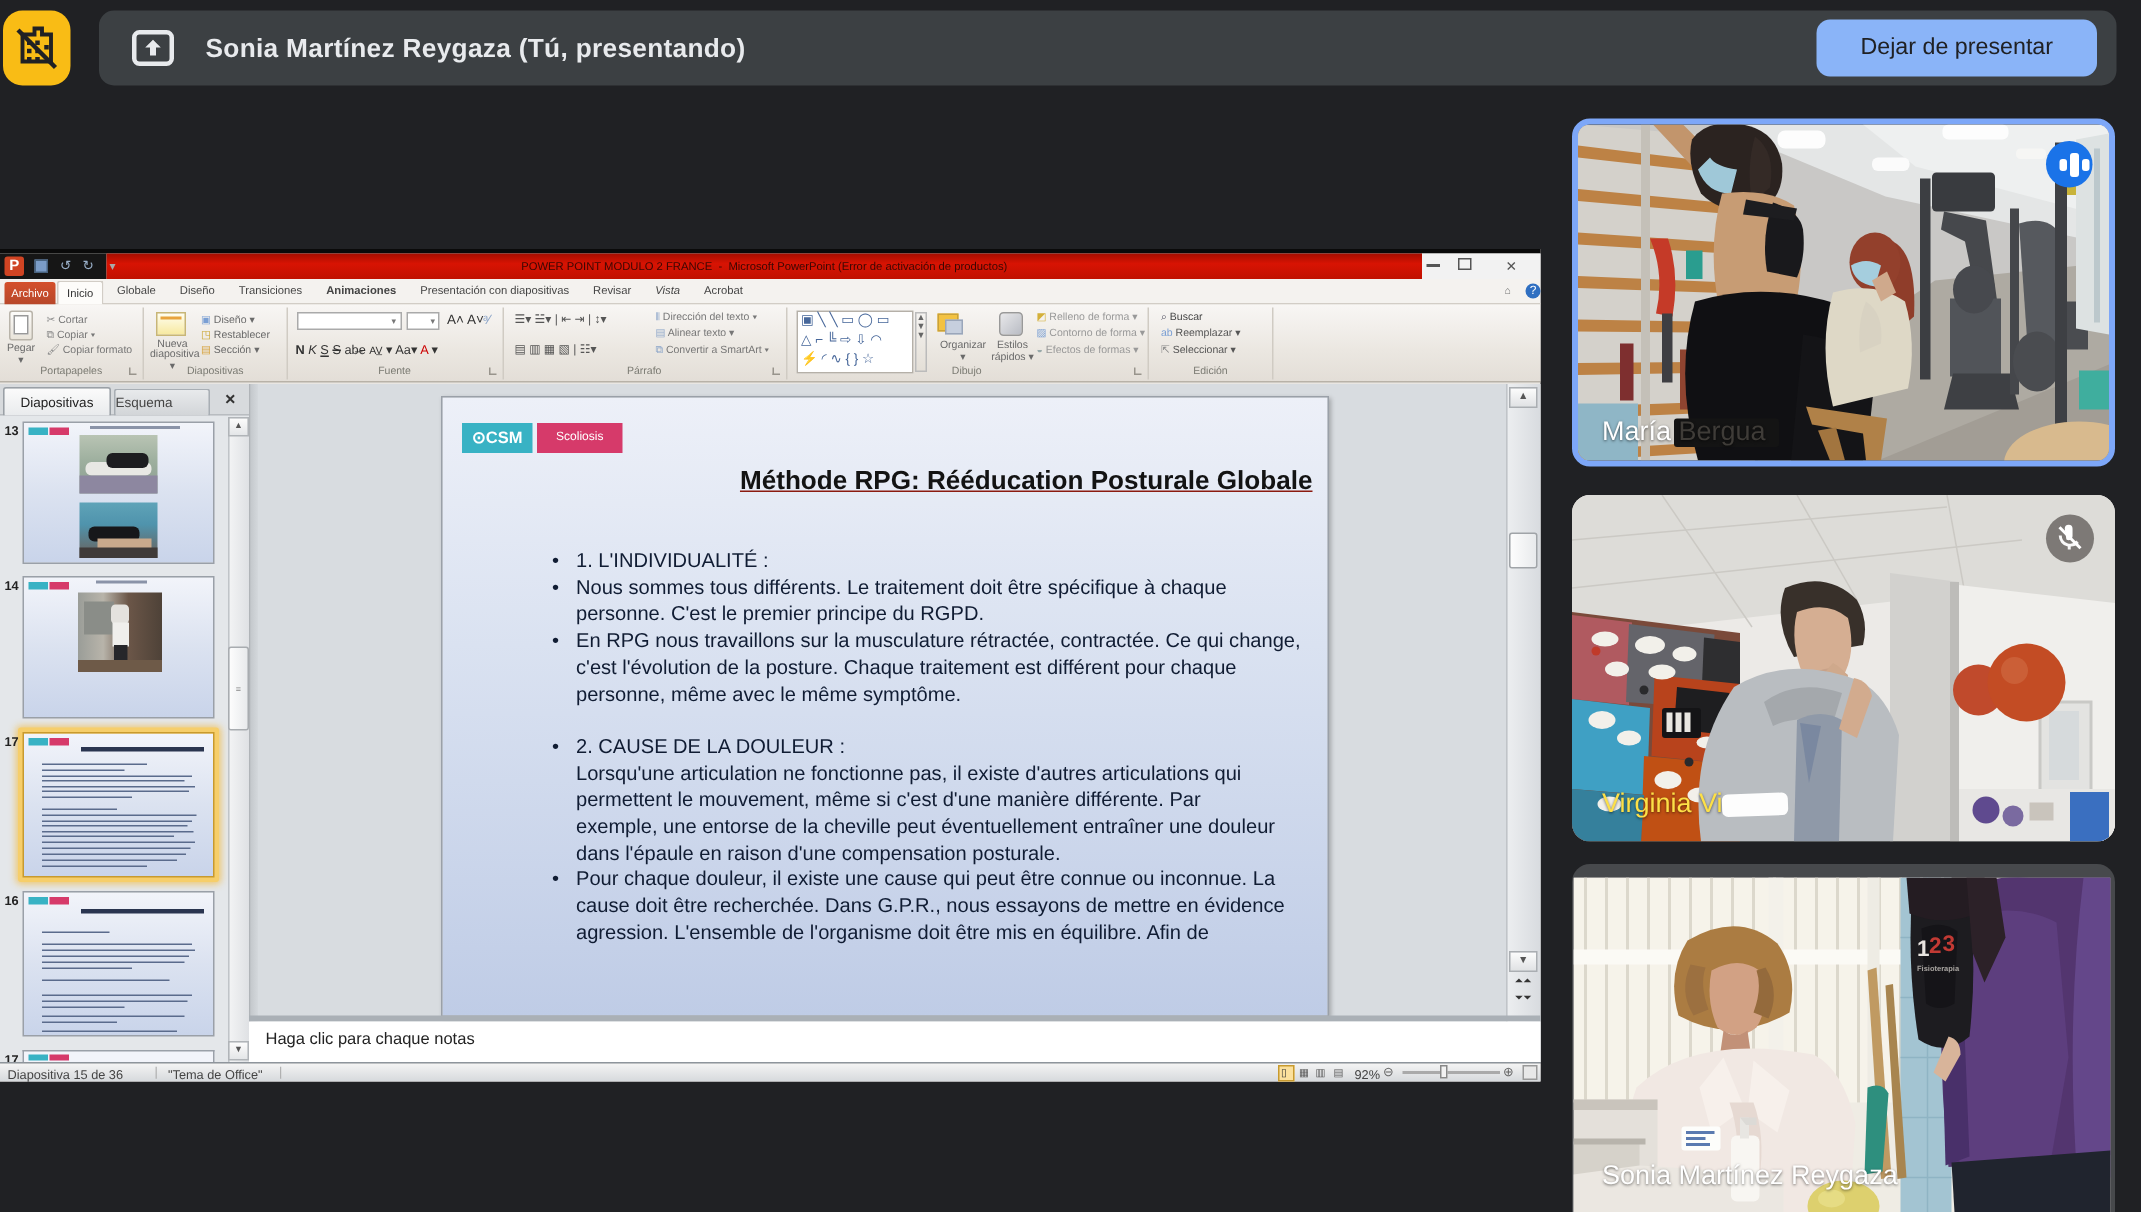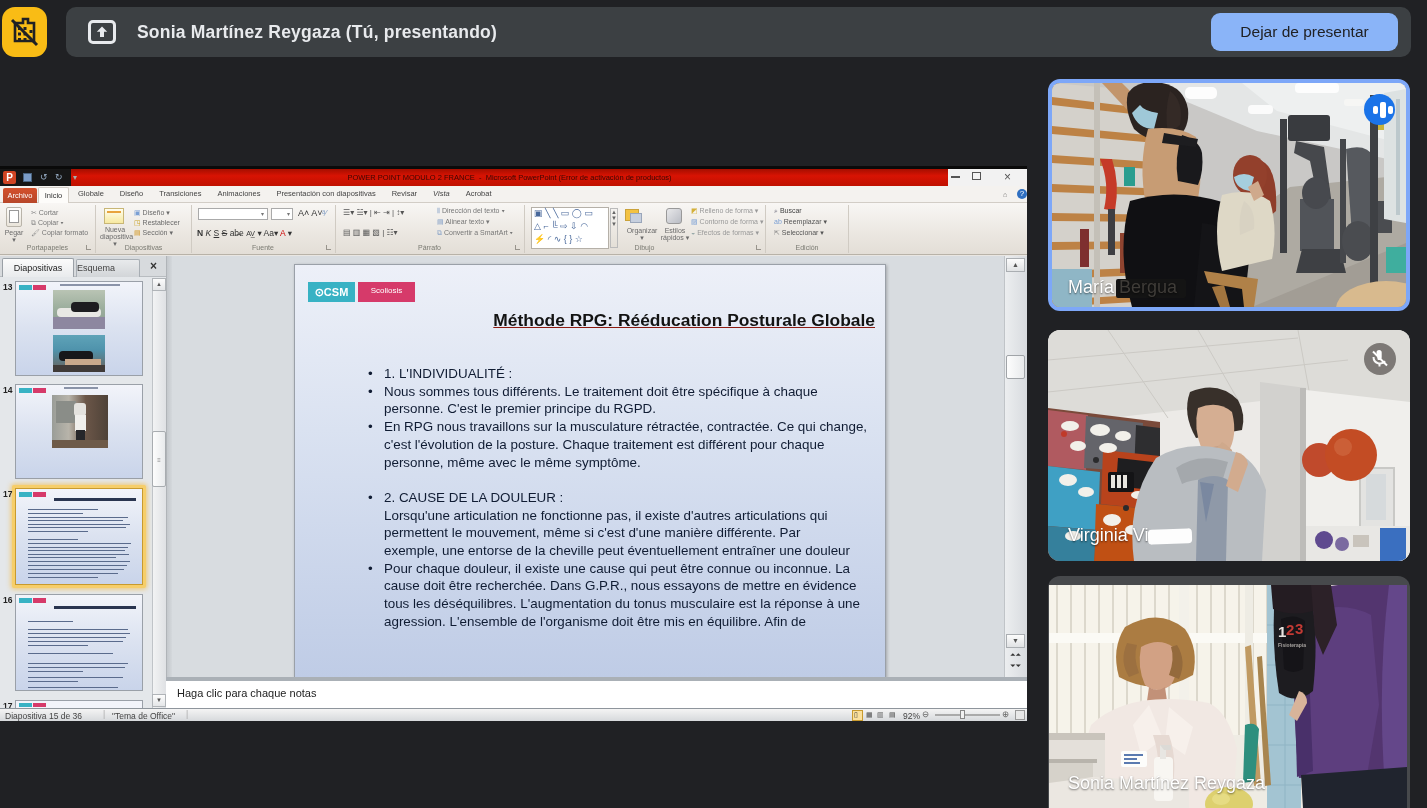--- a/index.html
+++ b/index.html
@@ -52,21 +52,21 @@
   <div class="abs" style="left:3px;top:5px;width:13px;height:13px;background:#d04423;border-radius:2px;color:#fff;font-size:10px;font-weight:bold;text-align:center;line-height:13px;">P</div>
   <div class="abs" style="left:23px;top:7px;width:9px;height:9px;background:#7b9cc7;border:1px solid #49637f;"></div>
   <div class="abs" style="left:40px;top:6px;color:#9ab0c9;font-size:9px;">↺</div>
   <div class="abs" style="left:55px;top:6px;color:#9ab0c9;font-size:9px;">↻</div>
   <div class="abs" style="left:73px;top:7px;color:#aaa;font-size:8px;">▾</div>
 
   <div class="abs" style="left:0;top:20px;width:1027px;height:17px;background:#f4f2ef;border-bottom:1px solid #d2cdc6;"></div>
   <div class="abs" style="left:3px;top:22px;width:34px;height:15px;background:linear-gradient(#d4502c,#b7472a);border-radius:2px 2px 0 0;color:#fff;font-size:7.5px;text-align:center;line-height:15px;">Archivo</div>
   <div class="abs" style="left:38px;top:21px;width:31px;height:16px;background:#fdfcfa;border:1px solid #d2cdc6;border-bottom:none;border-radius:2px 2px 0 0;color:#333;font-size:7.5px;text-align:center;line-height:15px;">Inicio</div>
   <div class="abs" style="left:70px;top:23px;font-size:7.5px;color:#444;">
-    <span style="padding:0 8px;">Globale</span><span style="padding:0 8px;">Diseño</span><span style="padding:0 8px;">Transiciones</span><span style="padding:0 8px;">Animaciones</span><span style="padding:0 8px;">Presentación con diapositivas</span><span style="padding:0 8px;">Revisar</span><span style="padding:0 8px;font-style:italic;">Vista</span><span style="padding:0 8px;">Acrobat</span>
+    <span style="padding:0 8px;">Globale</span><span style="padding:0 8px;">Diseño</span><span style="padding:0 8px;">Transiciones</span><span style="padding:0 8px;font-weight:bold;">Animaciones</span><span style="padding:0 8px;">Presentación con diapositivas</span><span style="padding:0 8px;">Revisar</span><span style="padding:0 8px;font-style:italic;">Vista</span><span style="padding:0 8px;">Acrobat</span>
   </div>
   <div class="abs" style="left:1017px;top:23px;width:10px;height:10px;background:#2f6fc1;border-radius:50%;color:#fff;font-size:8px;text-align:center;line-height:10px;">?</div>
   <div class="abs" style="left:1003px;top:25px;color:#777;font-size:7px;">⌂</div>
 
   <div class="abs" id="ribbon" style="left:0;top:37px;width:1027px;height:52px;background:linear-gradient(#f8f6f4,#ebe7e1 60%,#e3ded7);border-bottom:1px solid #b8b2a8;font-size:7px;color:#6a6a6a;">
 
     <div class="abs" style="left:95px;top:2px;width:1px;height:48px;background:#d0cbc3;"></div>
     <div class="abs" style="left:191px;top:2px;width:1px;height:48px;background:#d0cbc3;"></div>
     <div class="abs" style="left:335px;top:2px;width:1px;height:48px;background:#d0cbc3;"></div>
     <div class="abs" style="left:524px;top:2px;width:1px;height:48px;background:#d0cbc3;"></div>
@@ -237,23 +237,23 @@
         <div><span class="bu">•</span>Nous sommes tous différents. Le traitement doit être spécifique à chaque</div>
         <div class="ct">personne. C'est le premier principe du RGPD.</div>
         <div><span class="bu">•</span>En RPG nous travaillons sur la musculature rétractée, contractée. Ce qui change,</div>
         <div class="ct">c'est l'évolution de la posture. Chaque traitement est différent pour chaque</div>
         <div class="ct">personne, même avec le même symptôme.</div>
         <div>&nbsp;</div>
         <div><span class="bu">•</span>2. CAUSE DE LA DOULEUR :</div>
         <div class="ct">Lorsqu'une articulation ne fonctionne pas, il existe d'autres articulations qui</div>
         <div class="ct">permettent le mouvement, même si c'est d'une manière différente. Par</div>
         <div class="ct">exemple, une entorse de la cheville peut éventuellement entraîner une douleur</div>
+        <div class="ct">dans l'épaule en raison d'une compensation posturale.</div>
         <div><span class="bu">•</span>Pour chaque douleur, il existe une cause qui peut être connue ou inconnue. La</div>
         <div class="ct">cause doit être recherchée. Dans G.P.R., nous essayons de mettre en évidence</div>
-        <div class="ct">tous les déséquilibres. L'augmentation du tonus musculaire est la réponse à une</div>
         <div class="ct">agression. L'ensemble de l'organisme doit être mis en équilibre. Afin de</div>
       </div>
     </div>
 
     <div class="abs" style="left:1004px;top:0;width:23px;height:452px;background:linear-gradient(90deg,#eceef0,#d8dbdf);border-left:1px solid #c0c4c8;"></div>
     <div class="abs" style="left:1006px;top:2px;width:19px;height:14px;background:linear-gradient(#fcfcfc,#e0e2e4);border:1px solid #aaaeb2;font-size:7px;color:#555;text-align:center;line-height:12px;">▲</div>
     <div class="abs" style="left:1006px;top:99px;width:19px;height:24px;background:linear-gradient(90deg,#fdfdfd,#e8eaec);border:1px solid #a0a4a8;border-radius:2px;"></div>
     <div class="abs" style="left:1006px;top:378px;width:19px;height:14px;background:linear-gradient(#fcfcfc,#e0e2e4);border:1px solid #aaaeb2;font-size:7px;color:#555;text-align:center;line-height:12px;">▼</div>
     <div class="abs" style="left:1006px;top:394px;width:19px;height:11px;font-size:7px;color:#333;text-align:center;line-height:10px;">⏶⏶</div>
     <div class="abs" style="left:1006px;top:405px;width:19px;height:11px;font-size:7px;color:#333;text-align:center;line-height:10px;">⏷⏷</div>
@@ -443,21 +443,21 @@
     <path d="M188 122 q10 2 12 12 l-10 28 -12 -6z" fill="#d2ab8e"></path>
   </svg>
   <div class="abs" style="left:316px;top:13px;width:32px;height:32px;background:rgba(97,94,90,.78);border-radius:50%;"></div>
   <svg class="abs" style="left:322px;top:19px;" width="20" height="20" viewBox="0 0 20 20">
     <g fill="#fff">
       <path d="M8 3.5 a2.6 2.6 0 0 1 5.2 0 v5 a2.6 2.6 0 0 1 -4.1 2.1z" transform="translate(-1.5,0)"></path>
       <path d="M4.5 9 a5.5 5.5 0 0 0 9.8 3.4 l1.6 1.6 a7.6 7.6 0 0 1 -5.4 2.4 v2 h-2 v-2 a7.6 7.6 0 0 1 -6 -7.4z" transform="translate(0,-1)" opacity=".95"></path>
     </g>
     <line x1="3" y1="2.5" x2="17" y2="16.5" stroke="#fff" stroke-width="2"></line>
   </svg>
-  <div class="abs" style="left:20px;top:195px;font-size:18px;font-weight:500;color:#ffffff;text-shadow:0 1px 2px rgba(0,0,0,.6);">Virginia Vi</div>
+  <div class="abs" style="left:20px;top:195px;font-size:18px;font-weight:500;color:#fde047;text-shadow:0 1px 2px rgba(0,0,0,.6);">Virginia Vi</div>
   <div class="abs" style="left:100px;top:199px;width:44px;height:15px;background:#fdfdfd;border-radius:4px;transform:rotate(-2deg);"></div>
 </div>
 <div class="abs" id="tile3" style="left:1048px;top:576px;width:362px;height:232px;border-radius:12px 12px 0 0;background:#47494c;overflow:hidden;">
   <svg width="358" height="223" viewBox="0 0 358 223" style="display:block;position:absolute;left:1px;top:9px;">
     <rect width="358" height="223" fill="#efece4"></rect>
 
     <rect x="0" y="0" width="252" height="150" fill="#f6f3ea"></rect>
     <g stroke="#dcd8cc" stroke-width="2">
       <line x1="8" y1="0" x2="8" y2="150"></line>
         <line x1="22" y1="0" x2="22" y2="150"></line>

